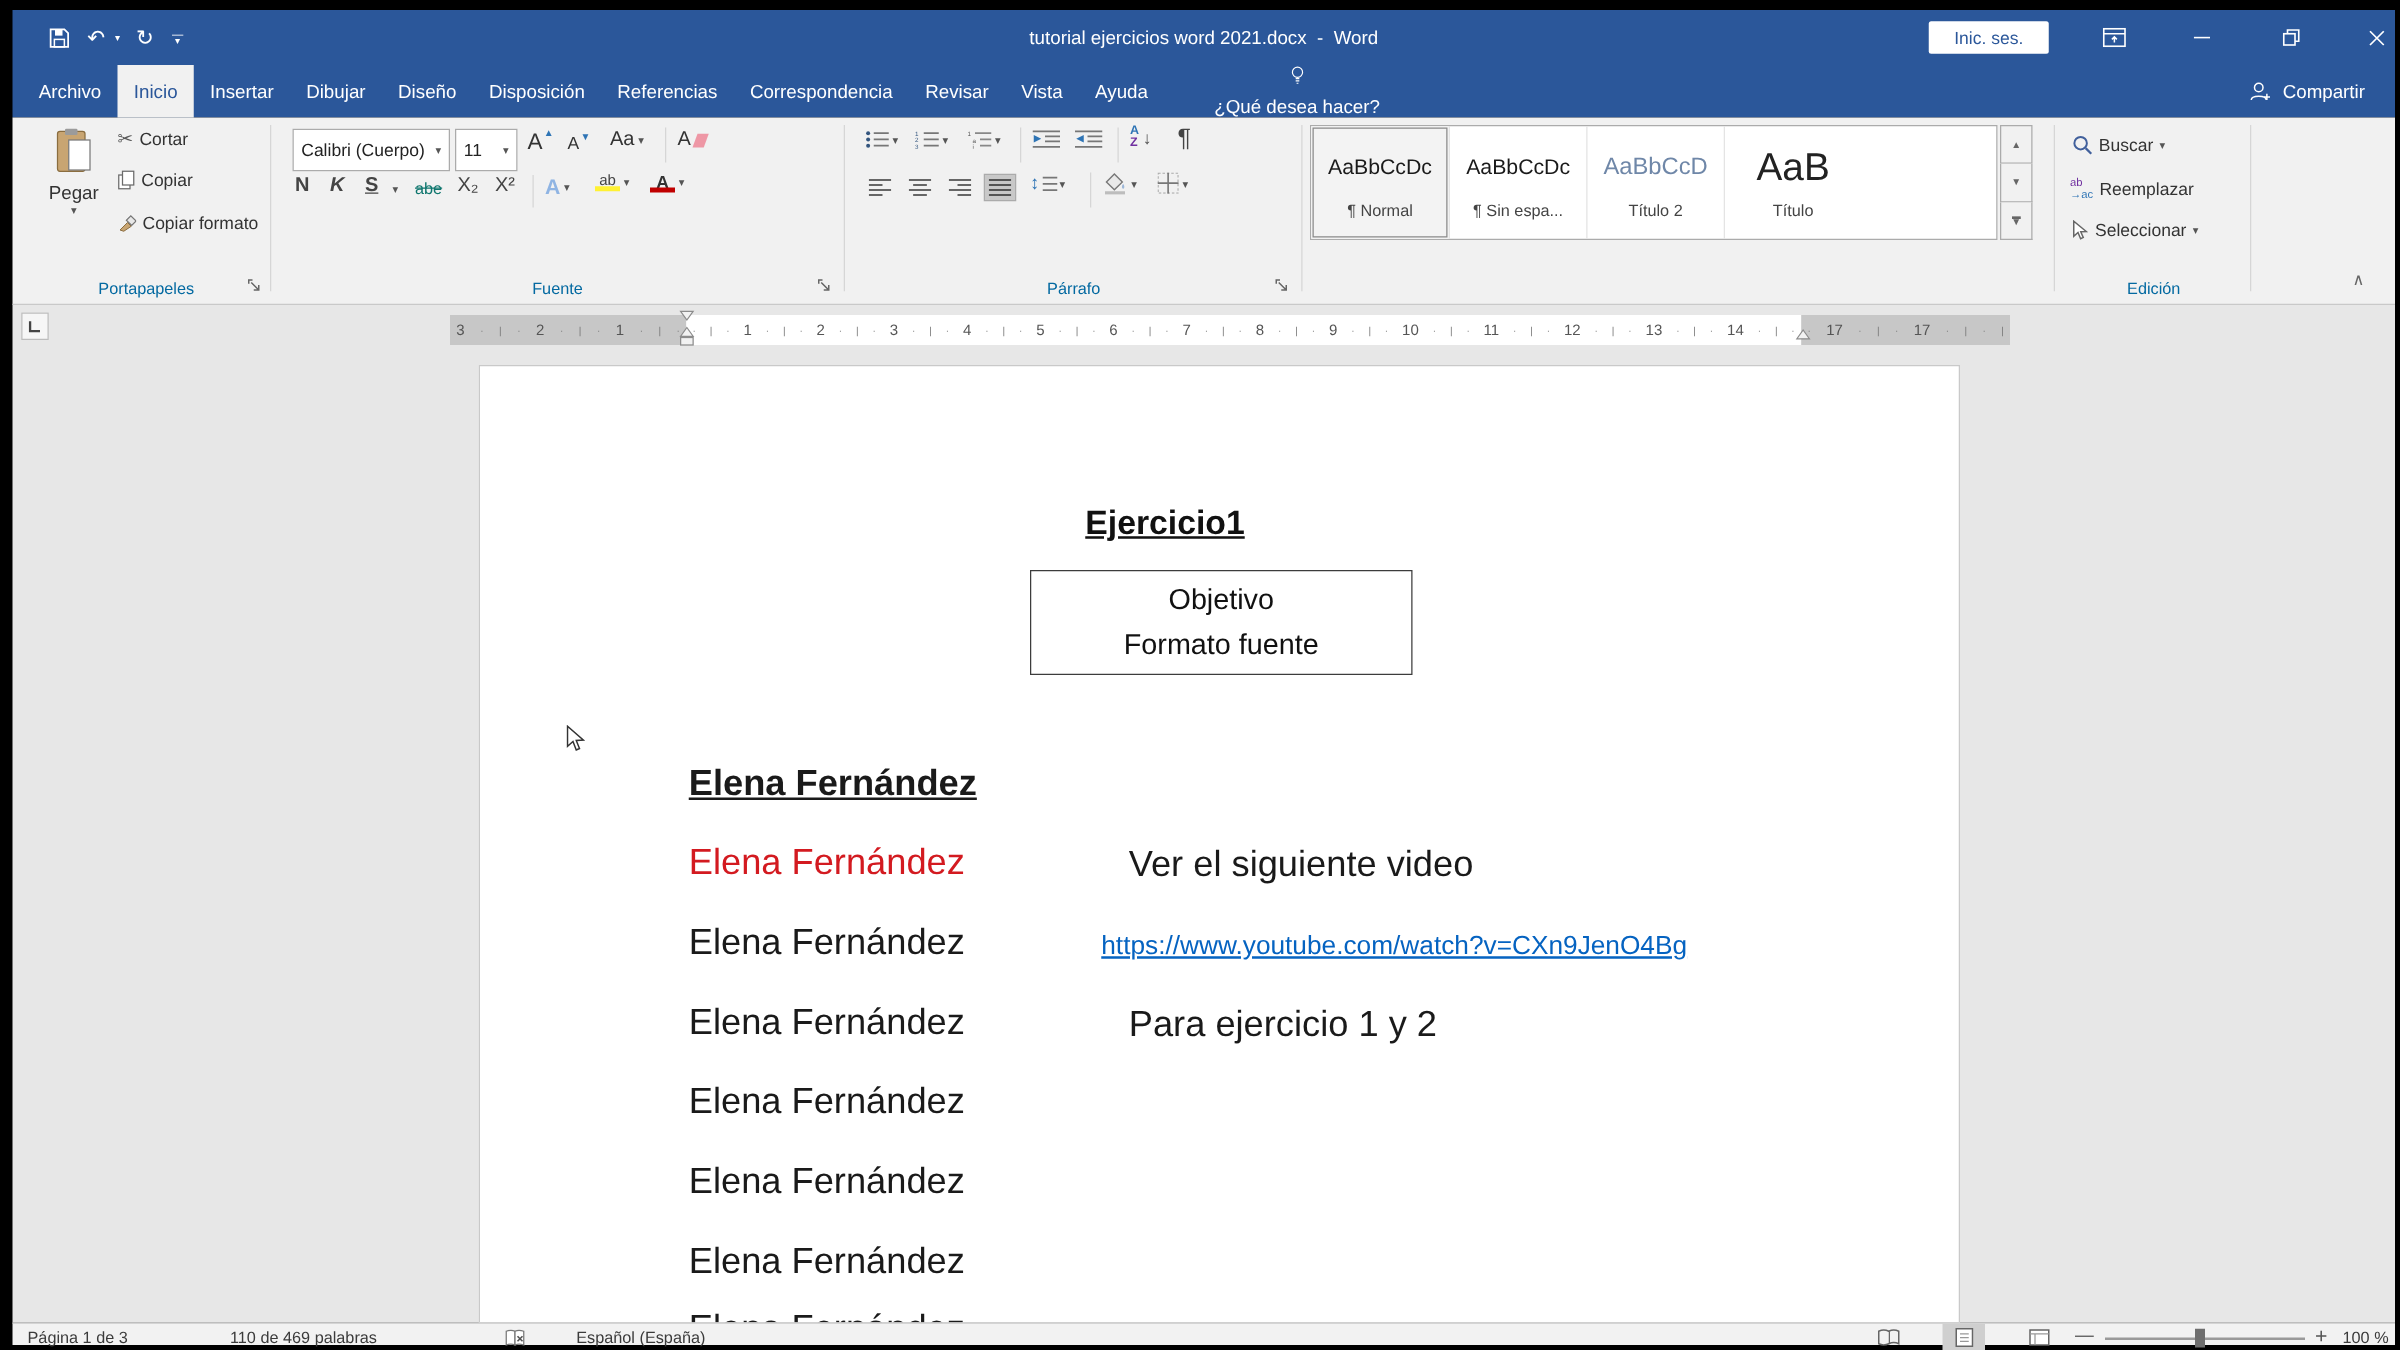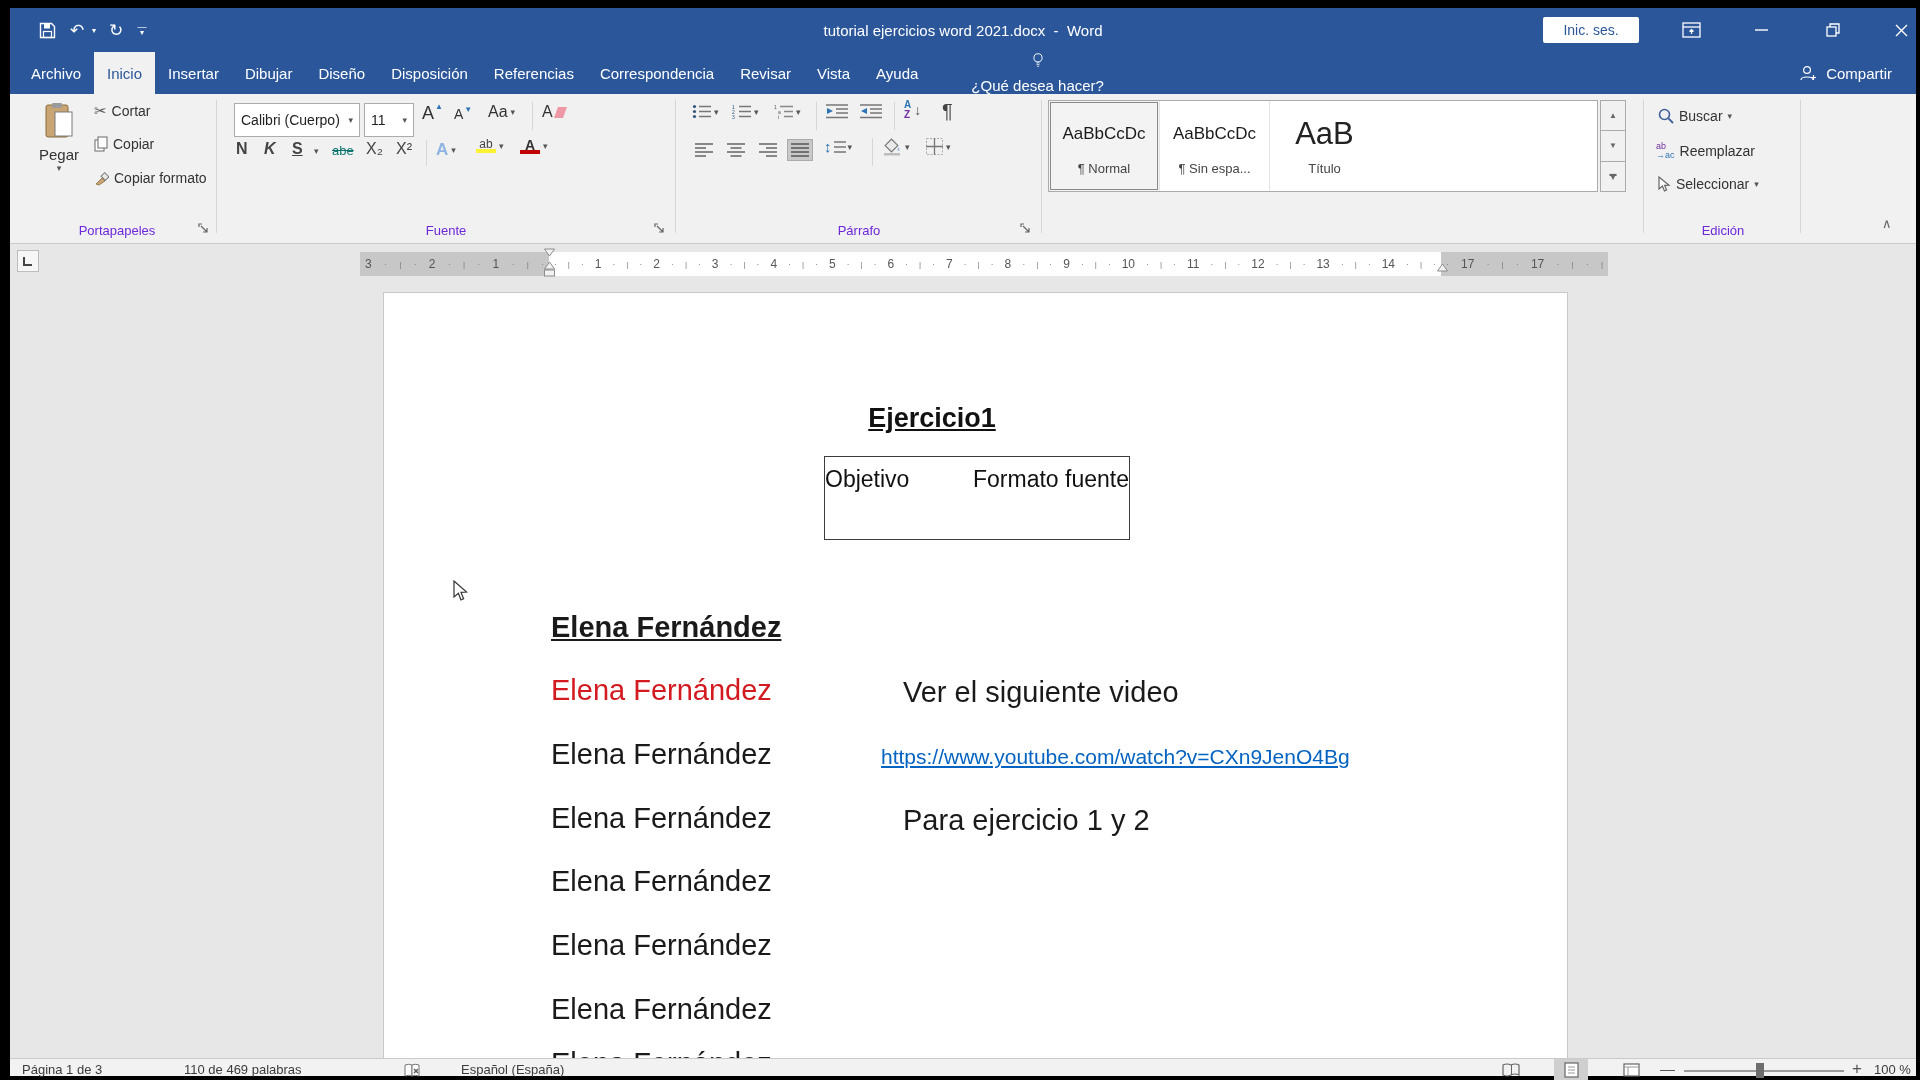--- a/index.html
+++ b/index.html
@@ -23,21 +23,21 @@
             padding-left:8px; color:#fff; font-size:15px; }
   .tab { padding:0 13px; display:flex; align-items:center; white-space:nowrap; }
   .tab.active { background:#F1F1F1; color:#2B579A; }
   .tellme { display:flex; align-items:center; margin-left:40px; gap:9px; white-space:nowrap;flex-direction:column; }
   .share { margin-left:auto; display:flex; align-items:center; gap:8px; padding-right:24px; white-space:nowrap; }
 
   
   .ribbon { left:10px; top:94px; width:1906px; height:150px; background:#F1F1F1; border-bottom:1px solid #C9C9C9;
             color:#333; font-size:14px; }
   .vsep { position:absolute; top:6px; bottom:10px; width:1px; background:#D6D6D6; }
-  .grp-label { position:absolute; bottom:5px; left:0; right:0; text-align:center; font-size:13px; color:#6d28d9; }
+  .grp-label { position:absolute; bottom:5px; left:0; right:0; text-align:center; font-size:13px; color:#0369a1; }
   .launcher { position:absolute; bottom:6px; right:4px; width:14px; height:14px; }
   .rbtn { position:absolute; display:flex; align-items:center; gap:5px; color:#333; white-space:nowrap; }
   .car { font-size:9px; color:#555; }
   .combo { position:absolute; height:27px; background:#fff; border:1px solid #ABABAB; display:flex;
            align-items:center; padding:16px 6px; font-size:14px; color:#222; justify-content:space-between; }
   .fmt { font-size:16px; color:#444; }
   .bar-under { display:inline-block; width:20px; height:4px; margin-top:-2px; }
   .sel-btn { background:#C8C8C8; outline:1px solid #ABABAB; }
 
   
@@ -61,21 +61,21 @@
   .rul-gray { background:#C7C7C7; }
   .rul-white { background:#FFFFFF; }
   .rk-n { font-size:12px; color:#555; } .rk-s { font-size:8px; color:#787878; }
 
   
   .docarea { left:10px; top:284px; width:1906px; height:774px; background:#E7E7E7; overflow:hidden; }
   .page { position:absolute; left:373px; top:8px; width:1185px; height:790px; background:#fff; border:1px solid #C9C9C9; }
   .doc-heading { position:absolute; left:398px; top:110px; width:300px; text-align:center; font-size:27px;
                  font-weight:bold; text-decoration:underline; color:#111; }
   .obj-box { position:absolute; left:440px; top:163px; width:306px; height:84px; border:1.5px solid #3c3c3c;
-             display:flex; flex-direction:row; justify-content:space-between; padding:9px 0 10px 0; text-align:center; }
+             display:flex; flex-direction:column; justify-content:space-between; padding:9px 0 10px 0; text-align:center; }
   .obj-box div { font-size:23px; color:#111; }
   .dline { position:absolute; left:167px; font-size:29px; color:#1a1a1a; white-space:nowrap; }
   .dline.bold-u { font-weight:bold; text-decoration:underline; }
   .dline.red { color:#D31A20; }
   .dright { position:absolute; font-size:29px; color:#1a1a1a; white-space:nowrap; }
   .dlink { position:absolute; font-size:21px; color:#0563C1; text-decoration:underline; white-space:nowrap; }
 
   
   .statusbar { left:10px; top:1058px; width:1906px; height:18px; background:#F2F2F2; border-top:1px solid #CACACA;
                font-size:13px; color:#3b3b3b; }
@@ -384,20 +384,24 @@
     <div class="gallery">
       <div class="style-cell selected">
         <div class="st-sample" style="font-size:17px;color:#1a1a1a;">AaBbCcDc</div>
         <div class="st-name">¶ Normal</div>
       </div>
       <div class="style-cell">
         <div class="st-sample" style="font-size:17px;color:#1a1a1a;">AaBbCcDc</div>
         <div class="st-name">¶ Sin espa...</div>
       </div>
       <div class="style-cell">
+        <div class="st-sample" style="font-size:19px;color:#6F87A8;">AaBbCcD</div>
+        <div class="st-name">Título 2</div>
+      </div>
+      <div class="style-cell">
         <div class="st-sample" style="font-size:31px;color:#222;">AaB</div>
         <div class="st-name">Título</div>
       </div>
     </div>
     <div class="gal-scroll">
       <div>▲</div>
       <div>▼</div>
       <div style="flex-direction:column;line-height:4px;">
           <span style="font-size:7px;">▬</span>
           <span>▼</span>

